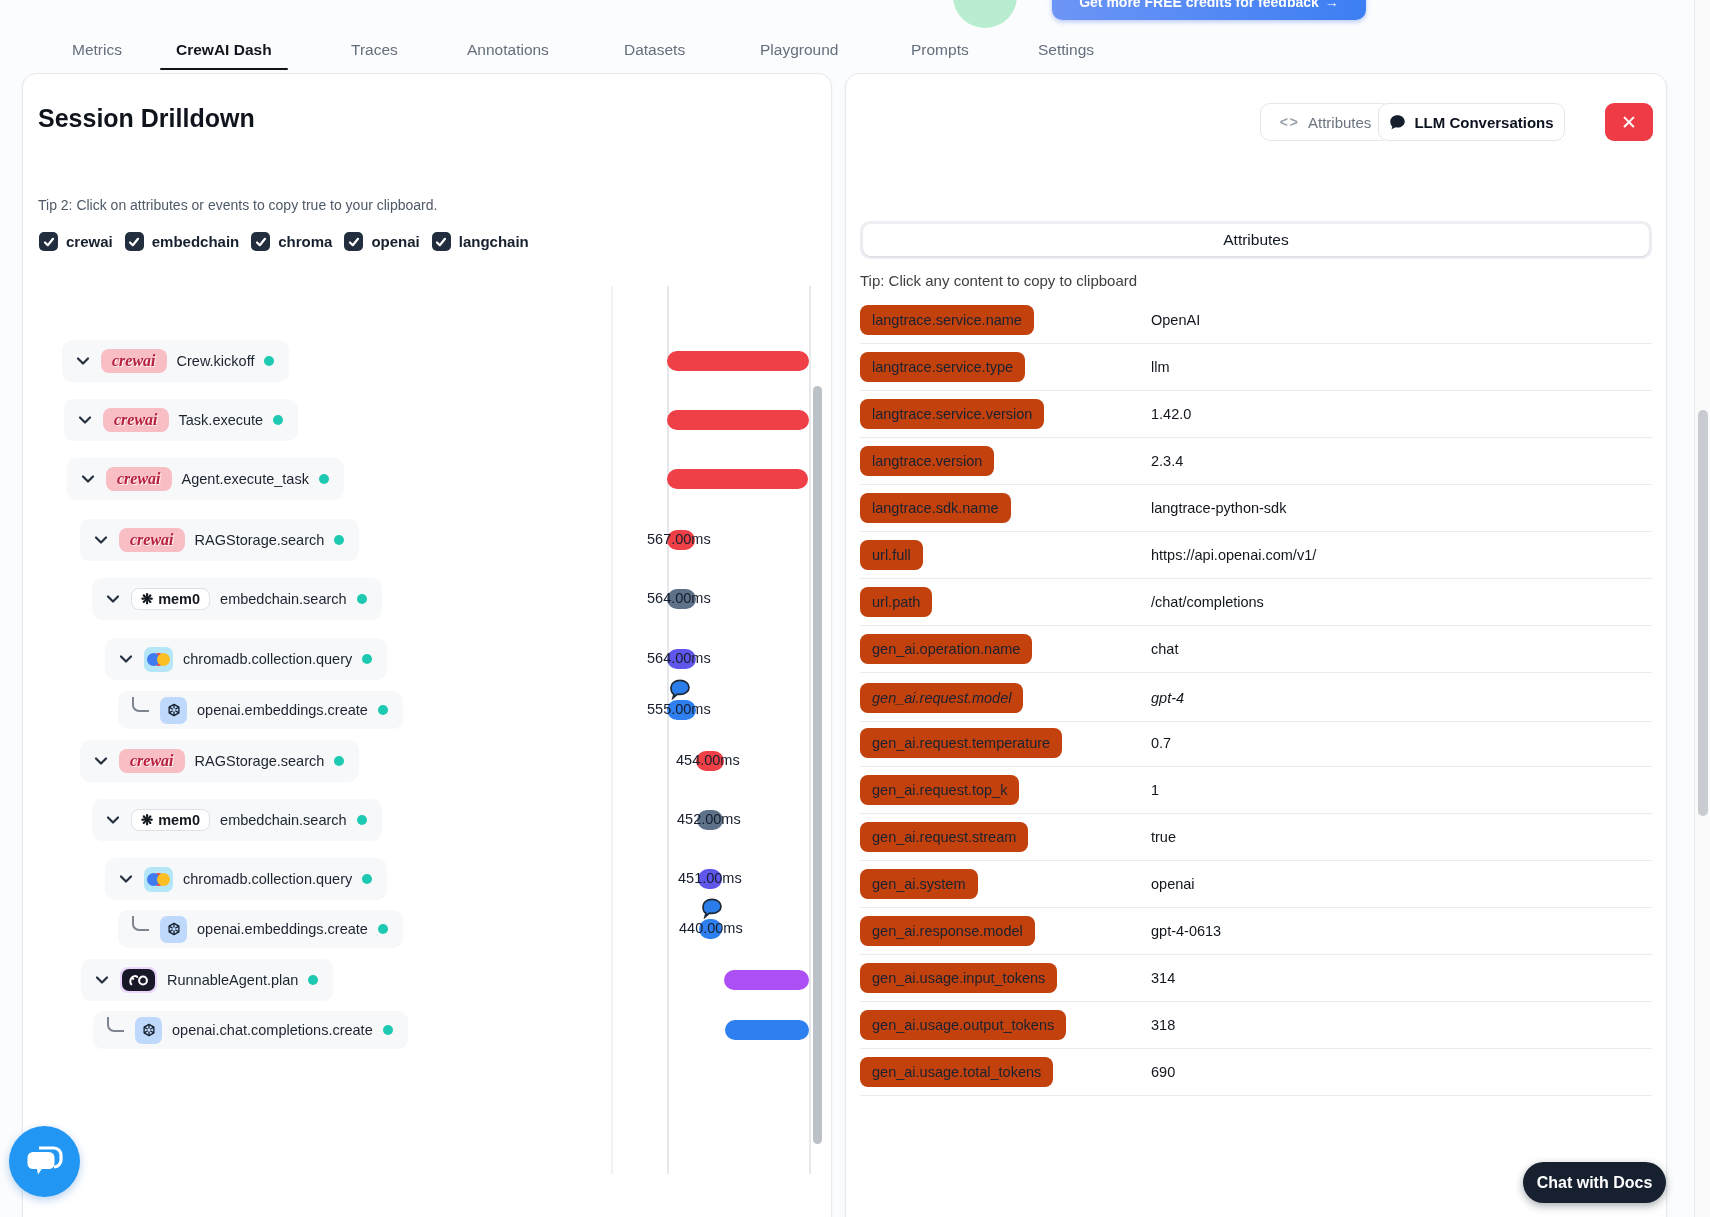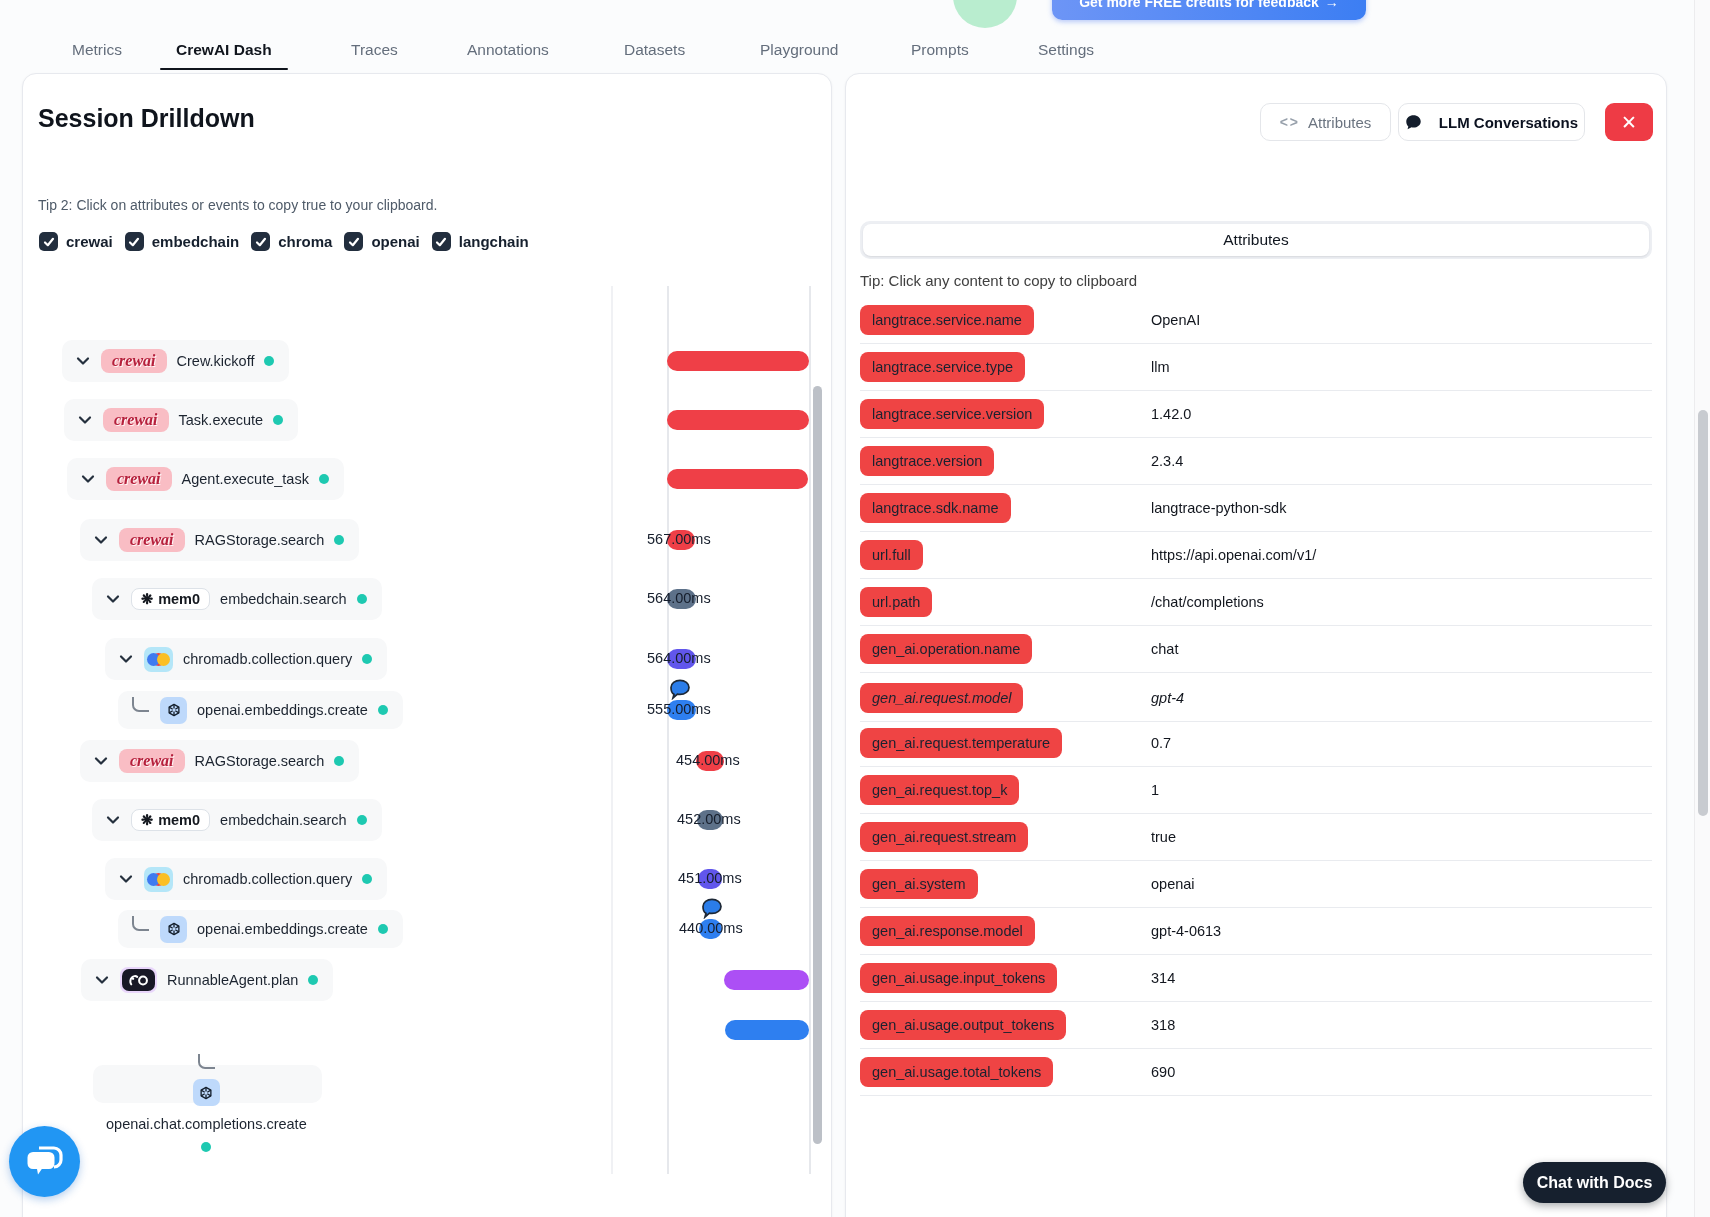--- a/index.html
+++ b/index.html
@@ -65,21 +65,21 @@
   .rbtn.llm-btn{color:#0c1220;font-weight:700;}
   .close-btn{position:absolute;top:29px;height:38px;border-radius:9px;background:#ee3b45;color:#fff;
         display:flex;align-items:center;justify-content:center;font-size:19px;cursor:pointer;}
   .seg{position:absolute;left:14px;right:14px;top:147px;height:38px;background:#edeff3;border-radius:10px;
         display:flex;padding:3px;box-sizing:border-box;}
   .seg .opt{flex:1;display:flex;align-items:center;justify-content:center;font-size:15.5px;color:#97a0ab;
         border-radius:8px;cursor:pointer;}
   .seg .opt.active{background:#fff;color:#10161f;box-shadow:0 1px 2px rgba(16,24,40,.1);}
   .copy-tip{position:absolute;left:14px;top:198px;font-size:15px;color:#404040;cursor:pointer;}
   .arow{position:absolute;left:14px;right:14px;height:47px;border-bottom:1px solid #e9ebef;cursor:pointer;}
-  .akey{position:absolute;left:0;top:50%;transform:translateY(-50%);background:#ef4444;border-radius:8px;
+  .akey{position:absolute;left:0;top:50%;transform:translateY(-50%);background:#c2410c;border-radius:8px;
         padding:7px 12px;font-size:14.5px;color:#1b2230;white-space:nowrap;}
   .aval{position:absolute;left:291px;top:50%;transform:translateY(-50%);font-size:14.5px;color:#12161e;white-space:nowrap;}
   
   .chat-docs{position:absolute;left:1523px;top:1162px;width:143px;height:41px;border-radius:21px;background:#16202e;
         color:#fff;font-size:16px;font-weight:700;display:flex;align-items:center;justify-content:center;cursor:pointer;
         box-shadow:0 3px 8px rgba(10,16,24,.35);}
   .chat-fab{position:absolute;left:9px;top:1126px;width:71px;height:71px;border-radius:50%;background:#2196f3;
         display:flex;align-items:center;justify-content:center;cursor:pointer;box-shadow:0 3px 8px rgba(20,100,200,.3);}
   
   .pscroll-track{position:absolute;right:0;top:0;width:15px;height:1217px;background:#fafafb;border-left:1px solid #ececee;}
@@ -275,21 +275,21 @@
                   <circle cx="20.3" cy="10" r="4.6"></circle>
                   <path d="M6.5 14.5c-1.8-2.2-1.4-6 .8-8.2 1.6-1.6 4.4-2 6.2-.6"></path>
                 </g>
                 <circle cx="8.6" cy="7.8" r="1.4" fill="#fff"></circle>
               </svg>
             </span>
           </span>
           <span class="sname">RunnableAgent.plan</span>
           <span class="dot" style="background:#1ec9b1;"></span>
         </div>
-        <div class="srow child" style="left: 70px; top: 991px; flex-direction: column;">
+        <div class="srow child" style="left: 70px; top: 937px;">
           <span class="conn"></span>
           <span class="vlogo openai" style="align-items:center;justify-content:center;">
             <svg width="16" height="16" viewBox="0 0 24 24">
               <g stroke="#16212e" stroke-width="2" fill="none" stroke-linejoin="round">
                 <polygon points="12,3.6 19.3,7.8 19.3,16.2 12,20.4 4.7,16.2 4.7,7.8"></polygon>
                 <path d="M12 3.6v6.2M19.3 7.8l-5.4 3.1M19.3 16.2l-5.4-3.1M12 20.4v-6.2M4.7 16.2l5.4-3.1M4.7 7.8l5.4 3.1"></path>
               </g>
             </svg>
           </span>
           <span class="sname">openai.chat.completions.create</span>
@@ -325,21 +325,21 @@
         <div class="bar" style="left: 701px; top: 896px; width: 85px; background: rgb(172, 79, 245);"></div>
         <div class="bar" style="left: 702px; top: 946px; width: 84px; background: rgb(46, 127, 240);"></div>
       </div>
   </div>
 
   <div class="card card-right">
     <button class="rbtn attr-btn" style="left:414px;width:131px;border-style:solid;">
       <span class="code">&lt;&gt;</span>
       <span>Attributes</span>
     </button>
-    <button class="rbtn llm-btn" style="left:552px;width:187px;border-style:solid;justify-content:space-between;">
+    <button class="rbtn llm-btn" style="left:532px;width:187px;border-style:solid;">
       <span style="display:flex;">
         <svg width="17" height="17" viewBox="0 0 20 20">
             <path d="M10 1.5c4.7 0 8.5 3.2 8.5 7.2 0 4-3.8 7.2-8.5 7.2-.8 0-1.6-.1-2.3-.3L3 18l.9-3.4C2.3 13.3 1.5 11.1 1.5 8.7c0-4 3.8-7.2 8.5-7.2z" fill="#141e2c"></path>
           </svg>
       </span>
       <span>LLM Conversations</span>
     </button>
     <div class="close-btn" style="left:759px;width:48px;">
       <span>✕</span>
     </div>

